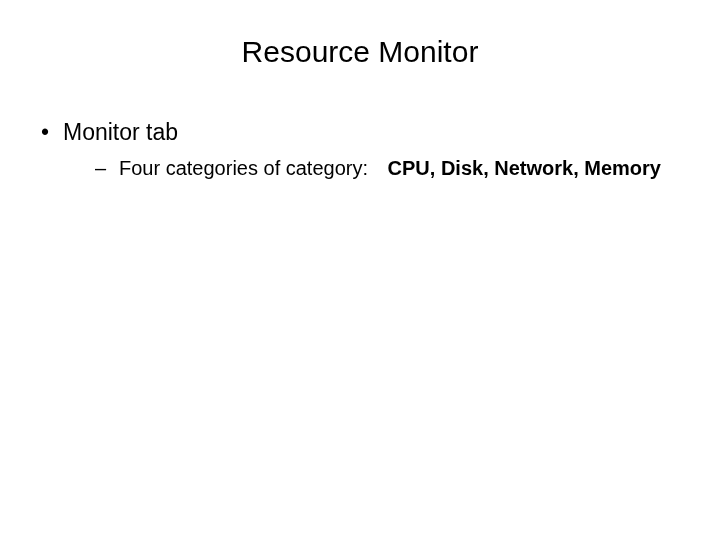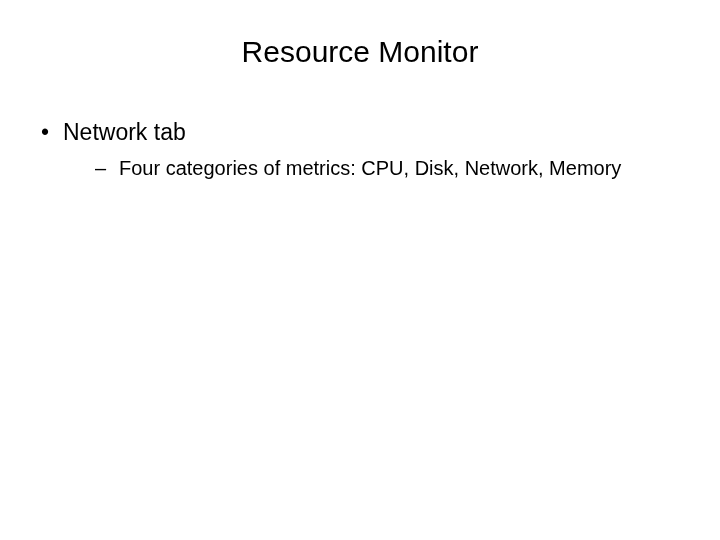--- a/index.html
+++ b/index.html
@@ -51,31 +51,31 @@
       font-size: 20px;
       line-height: 1.25;
       margin-bottom: 4px;
     }
     ul.level2 > li::before {
       content: "–";
       position: absolute;
       left: 32px;
       top: 0;
     }
-    .bold { font-weight: normal; }
+    .bold { font-weight: bold; margin-left: 14px; }
   </style>
 </head>
 <body>
 
 <div class="slide">
   <h1 class="title">Resource Monitor</h1>
 
   <ul class="level1">
     <li>
-      <span>Network tab</span>
+      <span>Monitor tab</span>
       <ul class="level2">
         <li>
-          <span>Four categories of metrics: </span><span class="bold">CPU, Disk, Network, Memory</span>
+          <span>Four categories of category: </span><span class="bold">CPU, Disk, Network, Memory</span>
         </li>
       </ul>
     </li>
   </ul>
 </div>
 
 </body></html>

